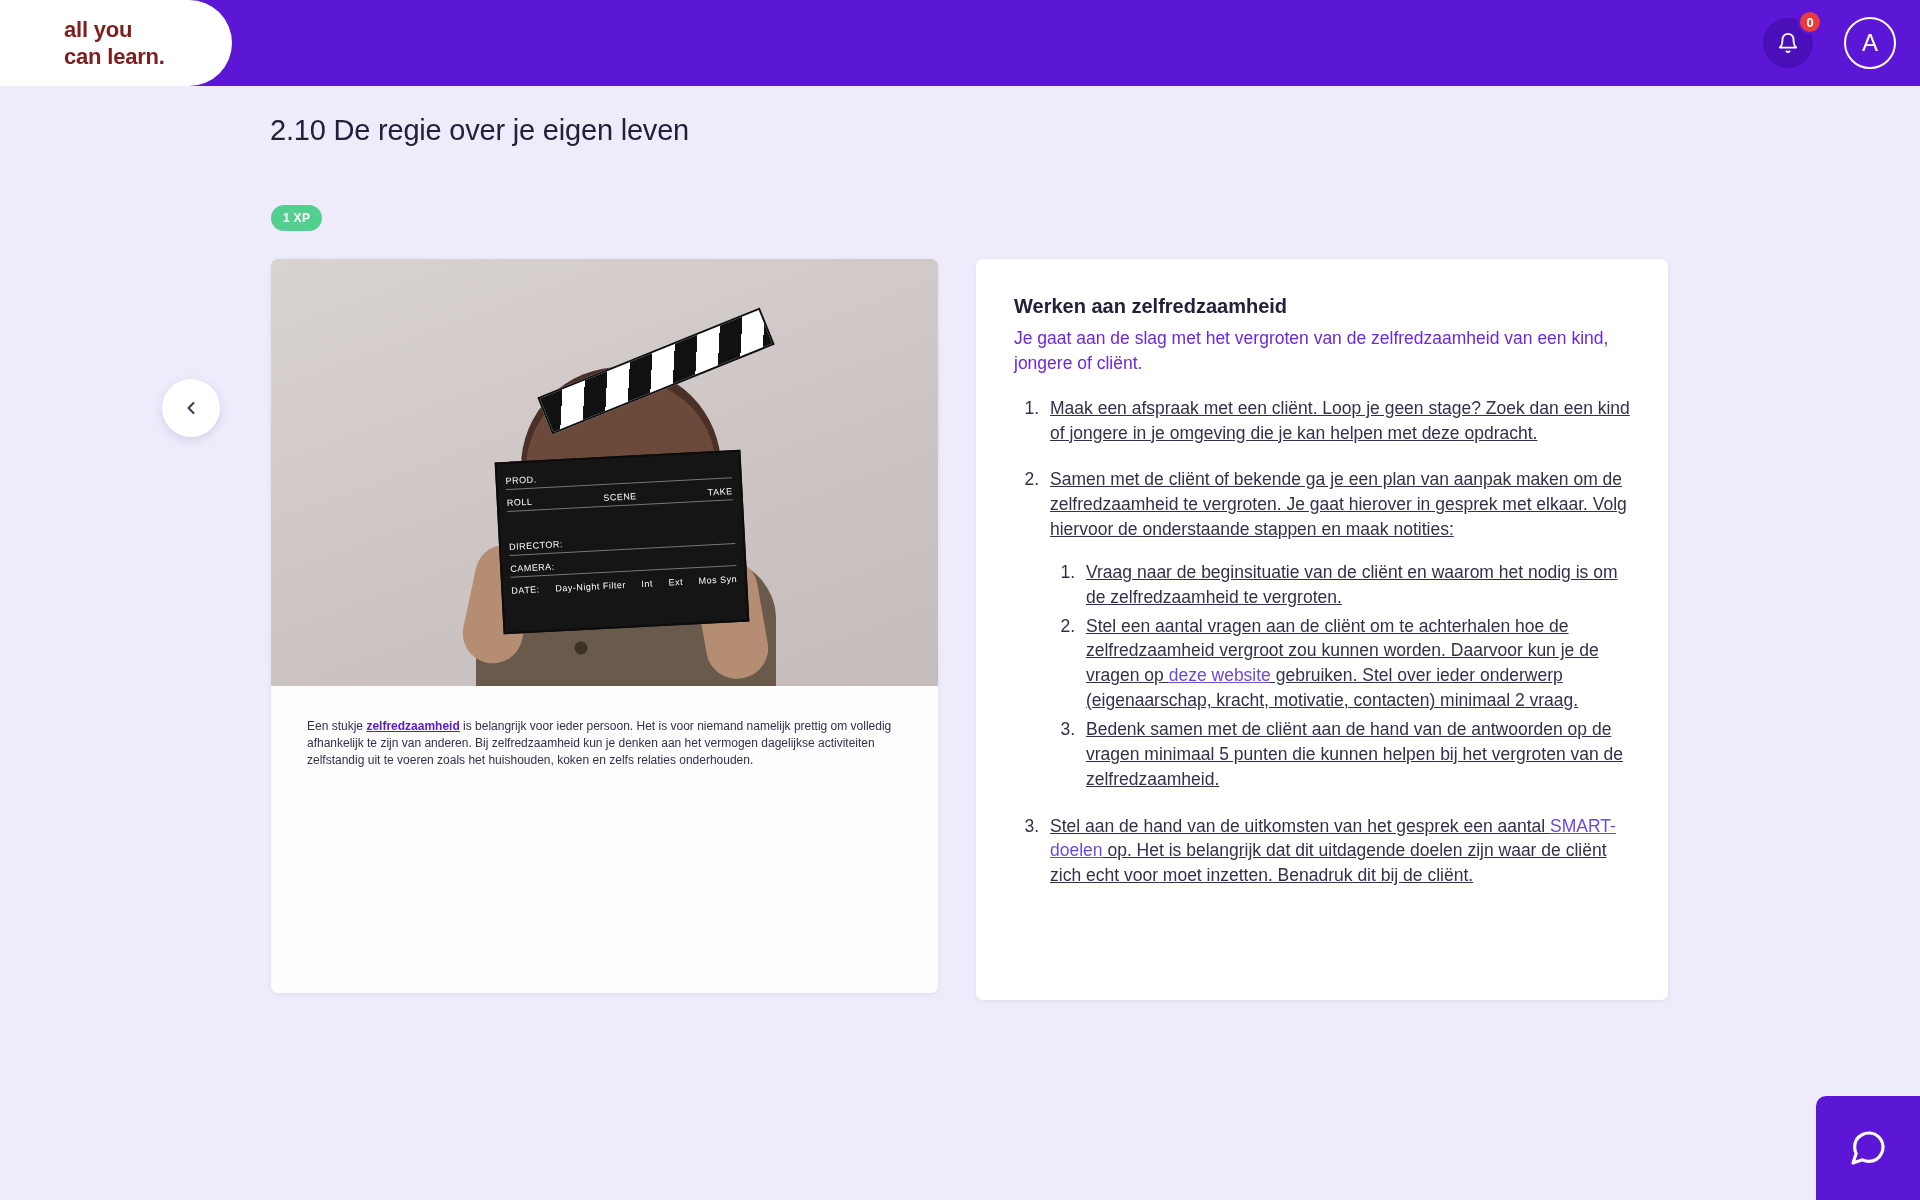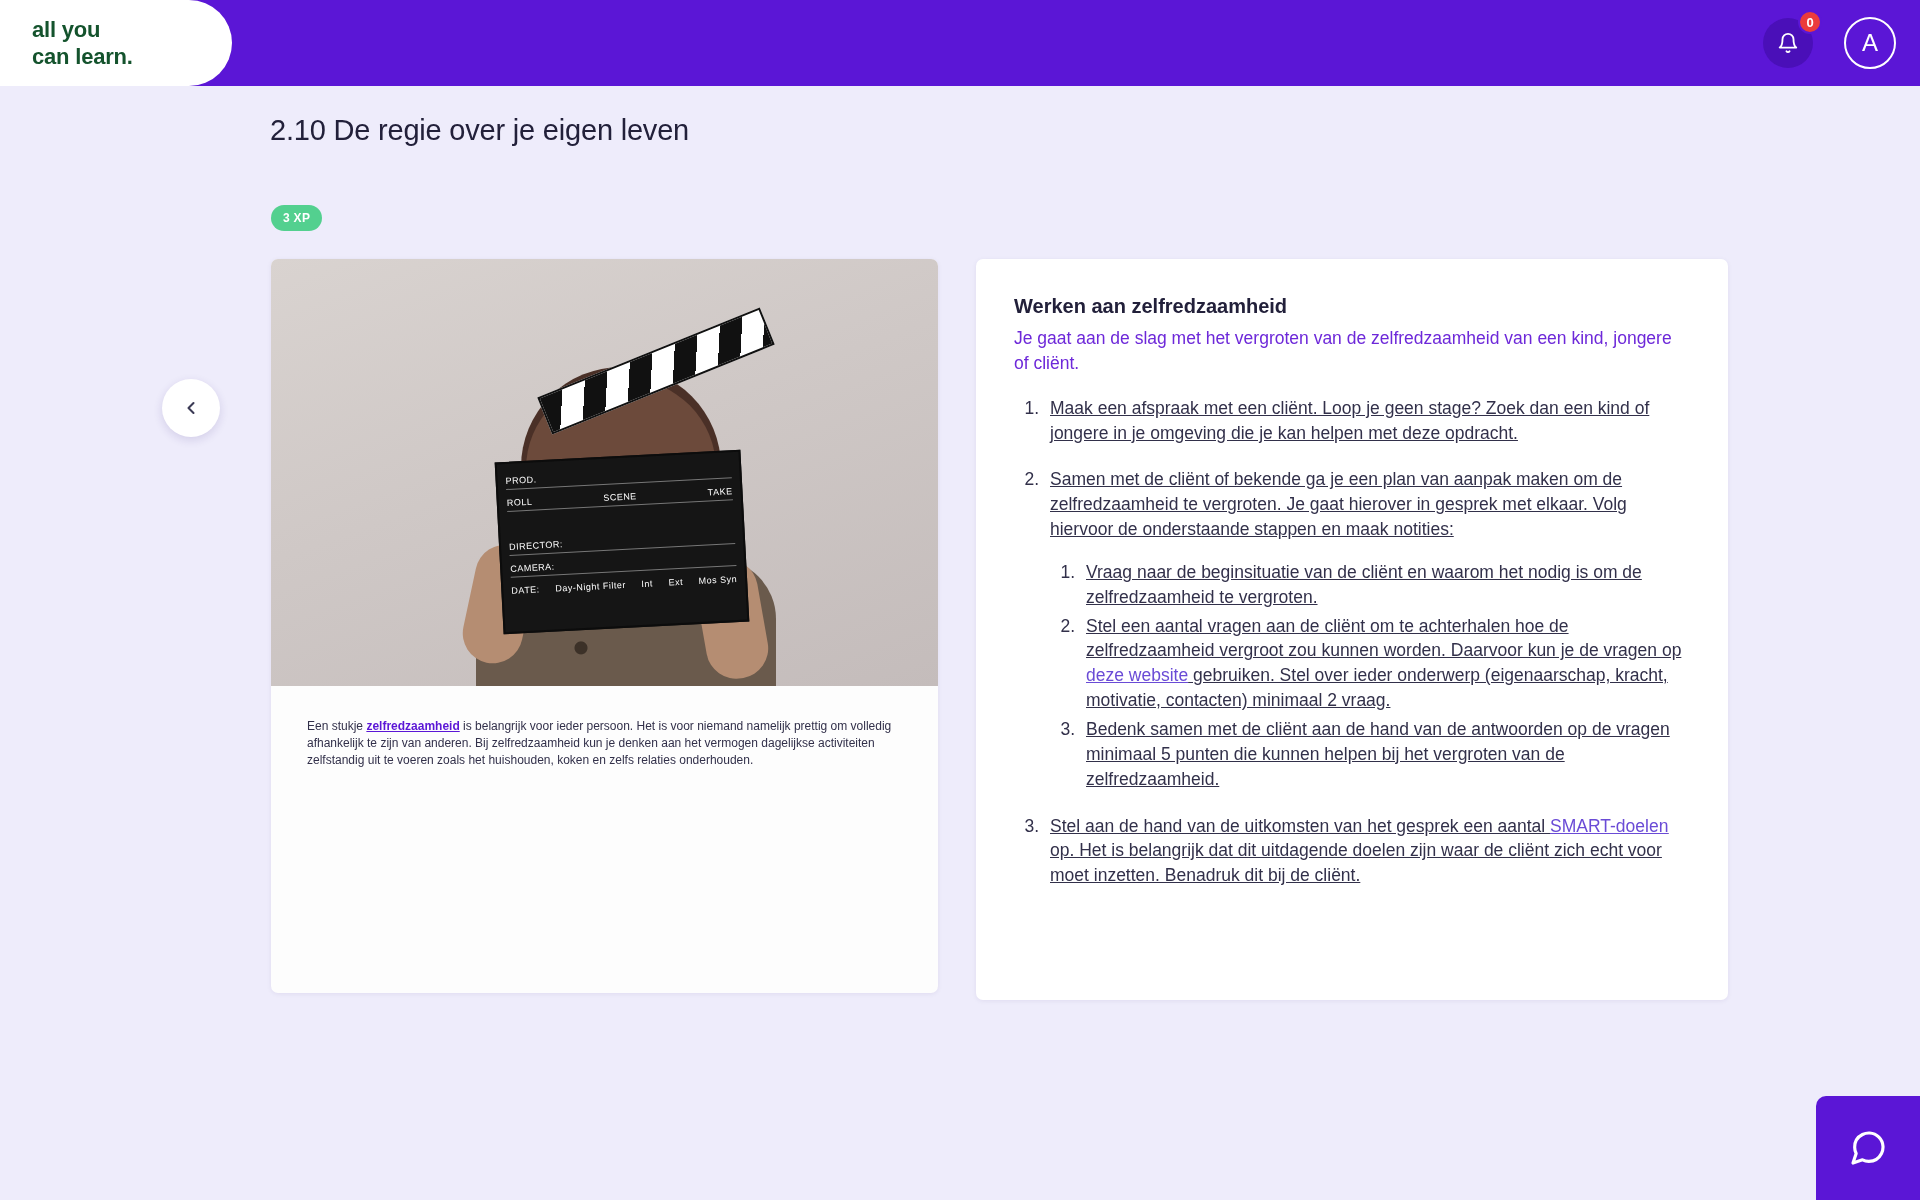--- a/index.html
+++ b/index.html
@@ -25,22 +25,22 @@
   }
   .hamburger i { display: block; height: 3px; background: #ffffff; border-radius: 2px; }
   .logo-pill {
     position: absolute; left: -26px; top: 0;
     width: 258px; height: 86px;
     background: #ffffff;
     border-radius: 0 44px 44px 0;
     display: flex; align-items: center;
   }
   .logo-text {
-    margin-left: 58px;
-    color: #14532d;
+    margin-left: 90px;
+    color: #7f1d1d;
     font-size: 22px;
     font-weight: bold;
     line-height: 1.25;
     letter-spacing: -0.2px;
     white-space: pre-line;
   }
   .bell-wrap {
     position: absolute; right: 107px; top: 18px;
     width: 50px; height: 50px;
     border-radius: 50%;
@@ -174,21 +174,21 @@
     color: #32304a;
     font-size: 12px;
     line-height: 1.42;
   }
   .left-text p { margin: 0 0 24px 0; }
   .link-purple { color: #5b16d6; font-weight: bold; text-decoration: underline; }
 
   
   .right-card {
     position: absolute; left: 976px; top: 259px;
-    width: 752px; height: 741px;
+    width: 692px; height: 741px;
     background: #ffffff;
     border-radius: 7px;
     box-shadow: 0 1px 5px rgba(40,20,100,0.07);
     padding: 36px 38px 0 38px;
     overflow: hidden;
   }
   .right-card h2 {
     margin: 0 0 8px 0;
     font-size: 20px; color: #22203a; font-weight: bold;
   }
@@ -235,21 +235,21 @@
     <svg viewBox="0 0 24 24" fill="none" stroke="#ffffff" stroke-width="2" stroke-linecap="round" stroke-linejoin="round">
       <path d="M18 8A6 6 0 0 0 6 8c0 7-3 9-3 9h18s-3-2-3-9"></path>
       <path d="M13.7 21a2 2 0 0 1-3.4 0"></path>
     </svg>
   </div>
   <div class="bell-badge">0</div>
   <div class="avatar">A</div>
 </div>
 
 <div class="page-title">2.10 De regie over je eigen leven</div>
-<div class="xp-badge">3 XP</div>
+<div class="xp-badge">1 XP</div>
 
 <div class="prev-btn">
   <svg viewBox="0 0 24 24" fill="none" stroke="#3b3a55" stroke-width="2.5" stroke-linecap="round" stroke-linejoin="round">
     <polyline points="15 18 9 12 15 6"></polyline>
   </svg>
 </div>
 
 <div class="left-card">
   <div class="photo">
     <div class="ph-hair"></div>

